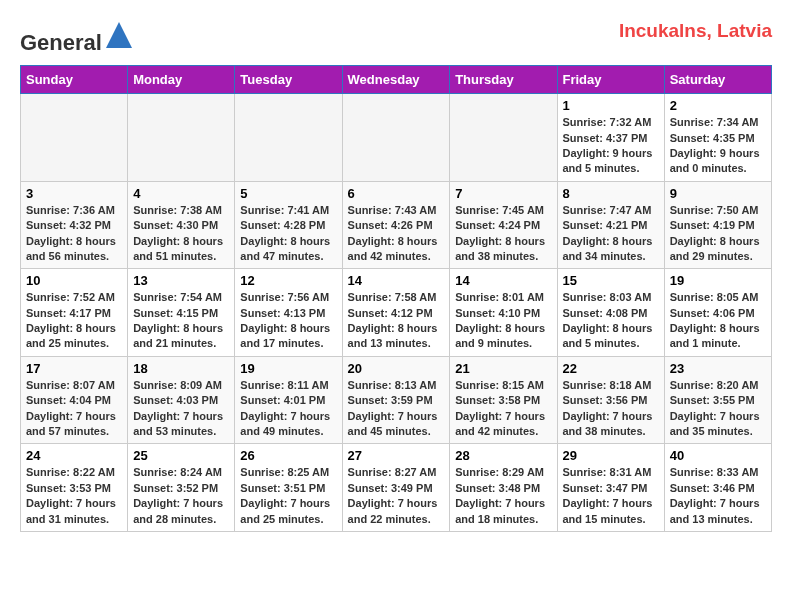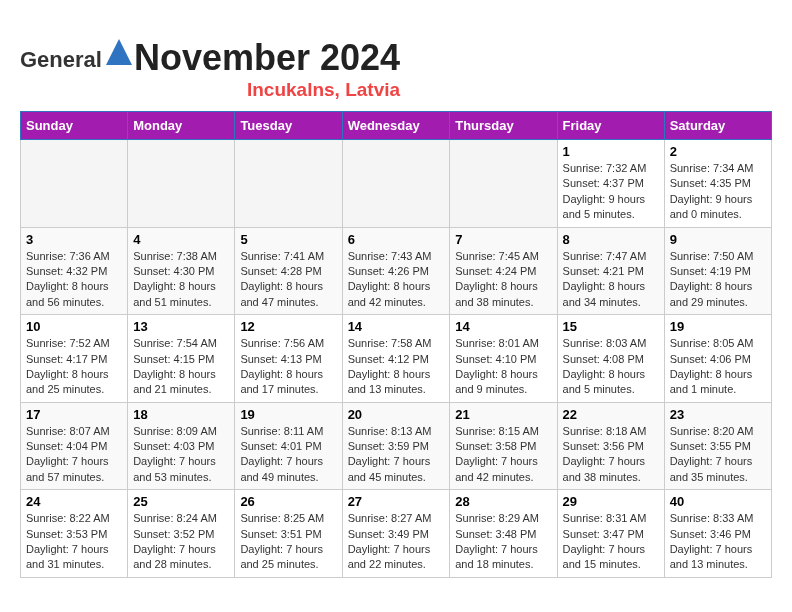--- a/index.html
+++ b/index.html
@@ -5,23 +5,23 @@
     * { box-sizing: border-box; margin: 0; padding: 0; }
     body {
       font-family: Arial, sans-serif;
       background: #fff;
       width: 792px;
       min-height: 612px;
       padding: 20px;
     }
     .header {
       display: flex;
+      justify-content: space-between;
       align-items: flex-start;
       margin-bottom: 10px;
-      margin-top: 17px;
     }
     .logo {
       display: flex;
       align-items: center;
     }
     .logo-text {
       font-size: 22px;
       font-weight: bold;
       line-height: 1.1;
     }
@@ -71,20 +71,21 @@
     }
     .day-num {
       font-weight: bold;
       font-size: 13px;
       display: block;
       margin-bottom: 2px;
     }
     .day-info {
       color: #333;
       line-height: 1.4;
+      font-weight: bold;
     }
     tr:nth-child(even) td:not(.empty) {
       background: #f9f9f9;
     }
   </style>
 </head>
 <body>
 
 <div class="header">
   <div class="logo">
@@ -92,21 +93,20 @@
       <div style="display:flex;align-items:center;">
         <span class="logo-text">
           <span class="logo-general">General</span><svg class="logo-icon" viewBox="0 0 30 30" xmlns="http://www.w3.org/2000/svg">
               <polygon points="15,2 28,28 2,28" fill="#2f74c0"></polygon>
             </svg>
         </span>
       </div>
     </div>
   </div>
   <div class="title-block">
-    <div class="month-title">November 2024</div>
     <div class="location-title">Incukalns, Latvia</div>
   </div>
 </div>
 
 <table class="calendar">
   <thead>
     <tr id="weekday-header">
         <th>Sunday</th>
         <th>Monday</th>
         <th>Tuesday</th>

